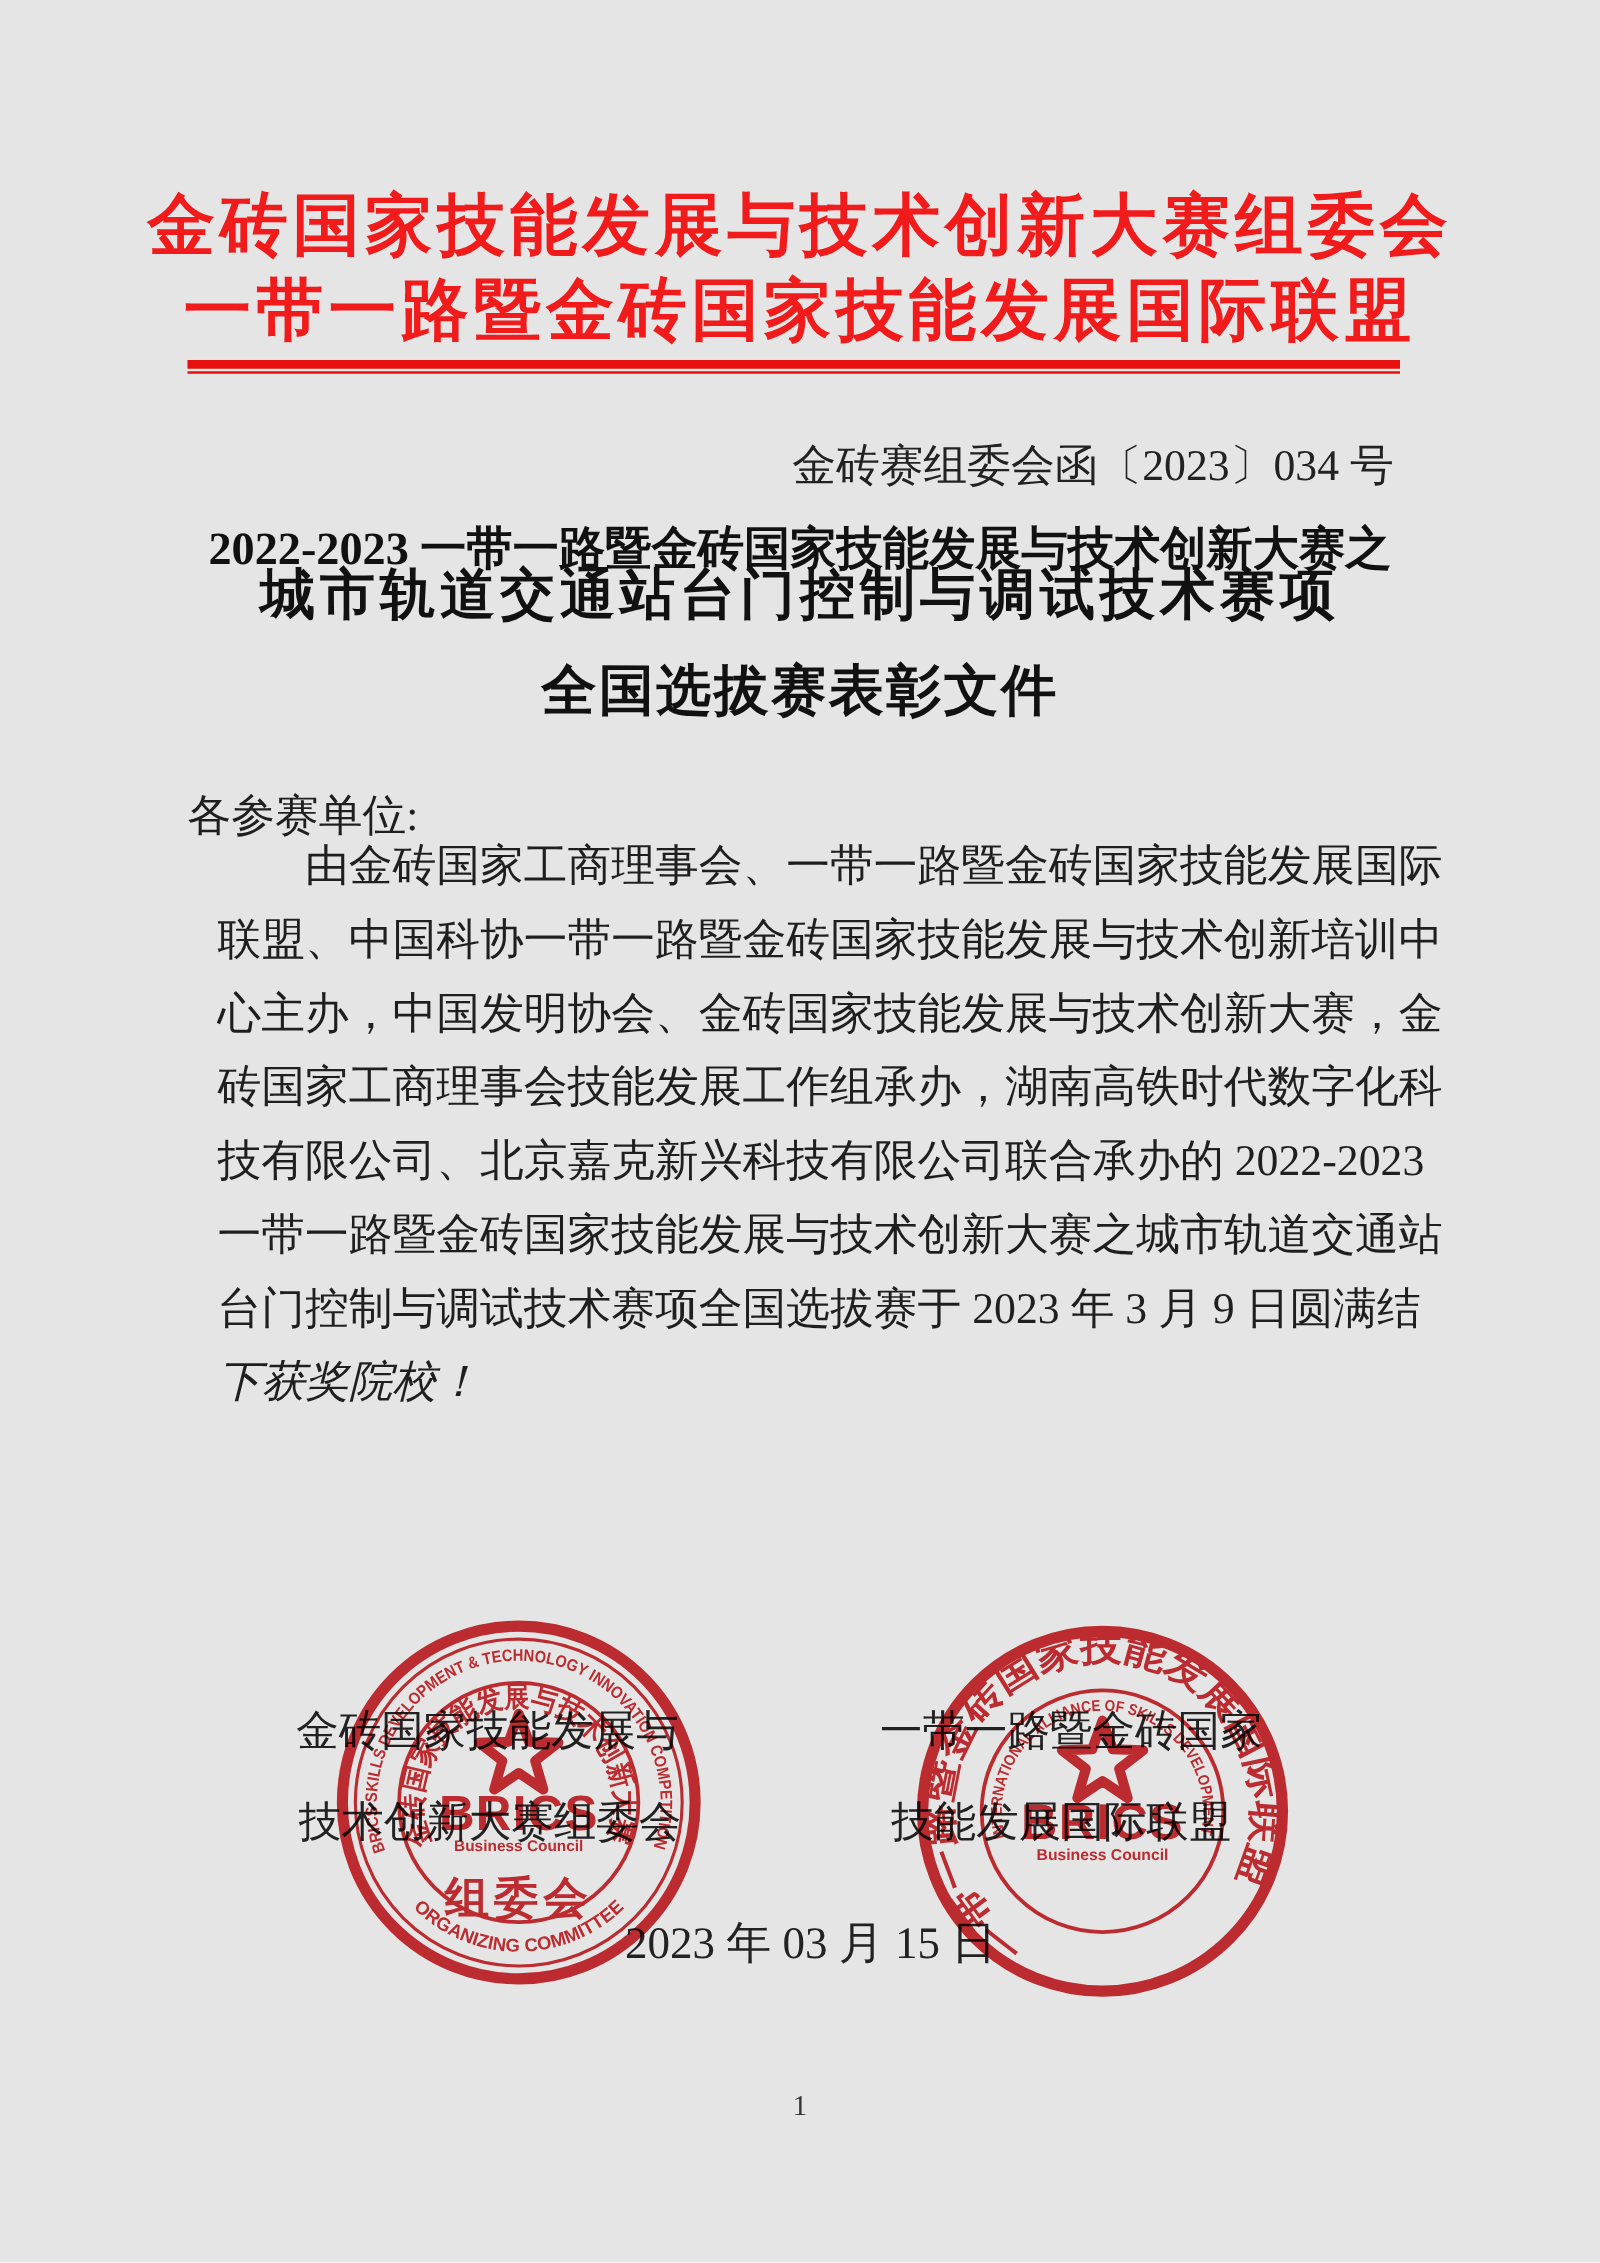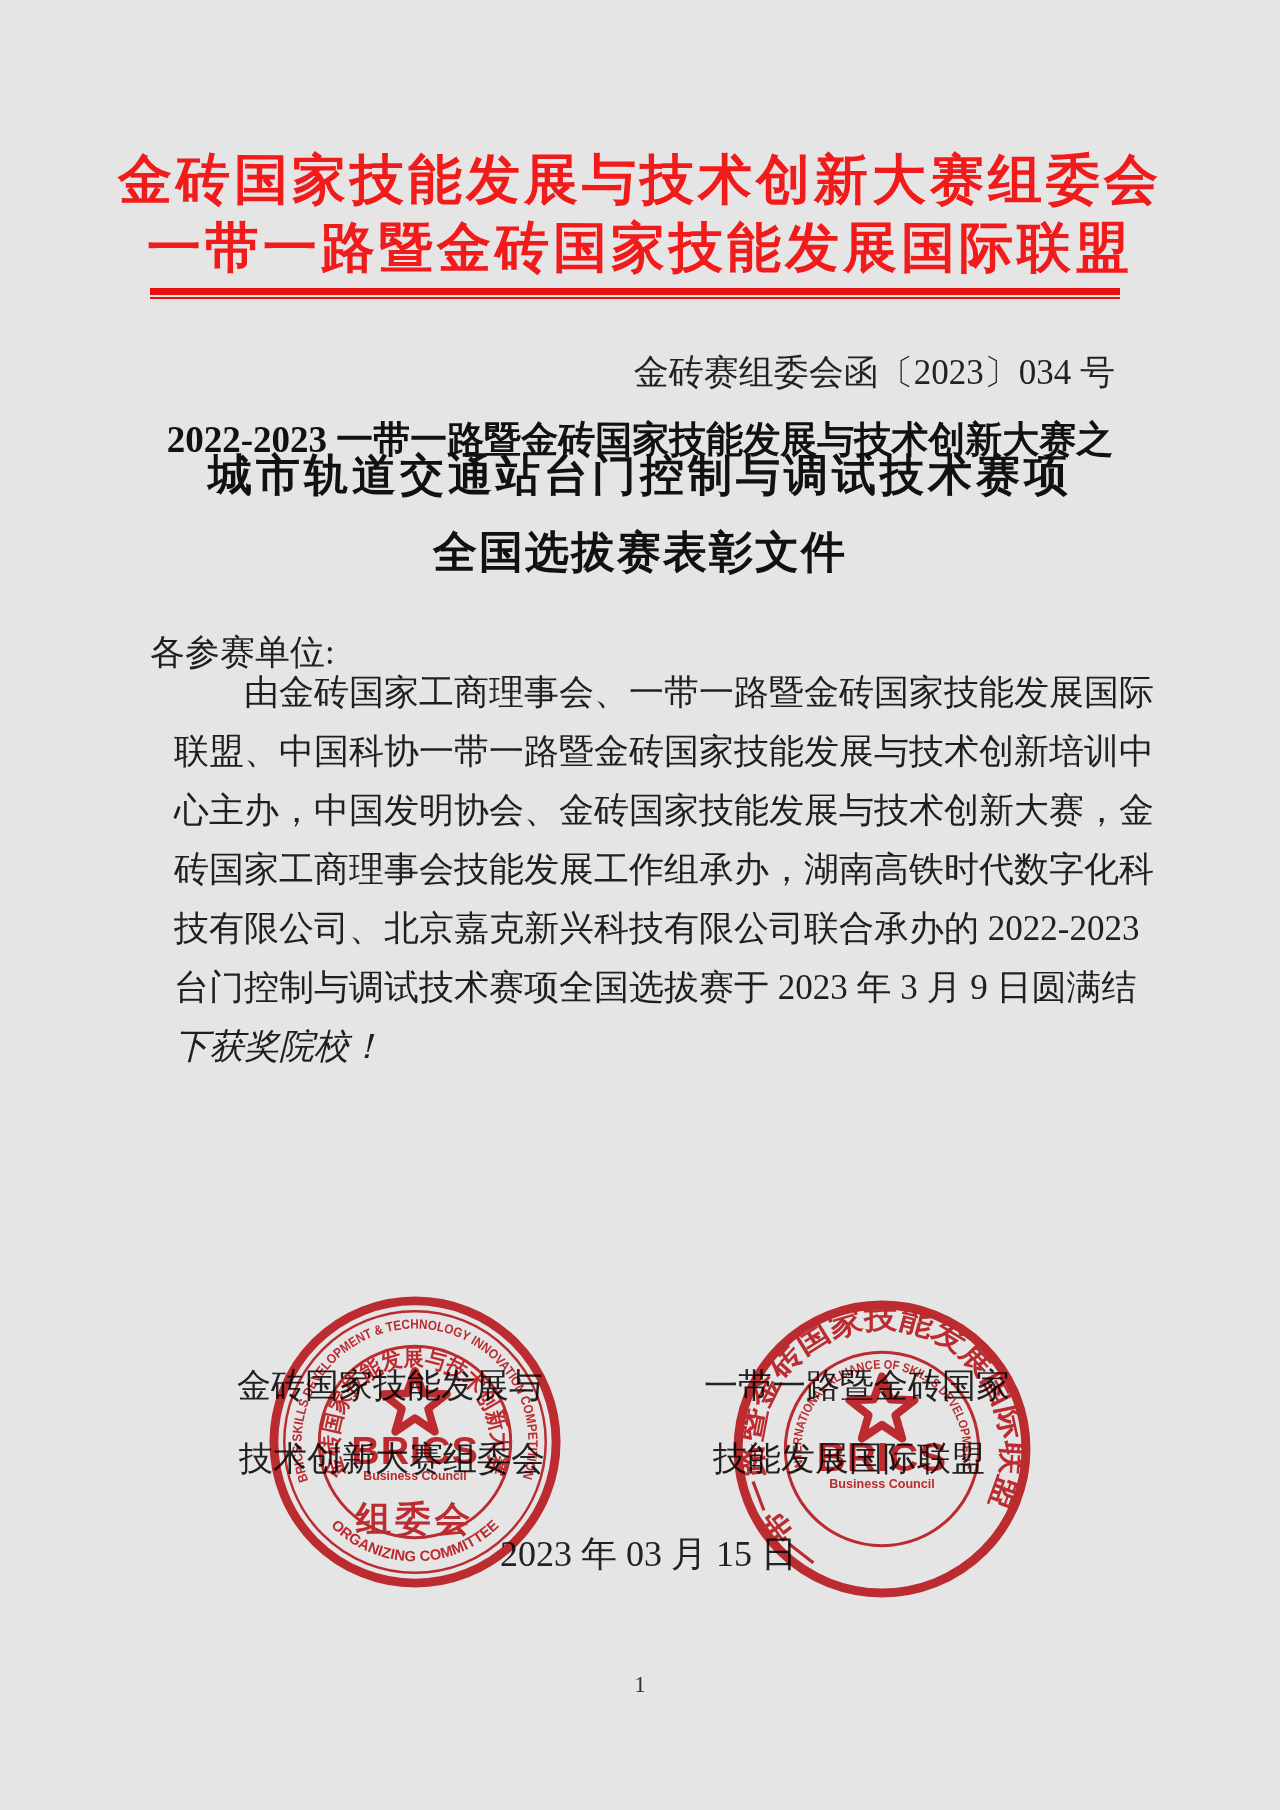--- a/index.html
+++ b/index.html
@@ -104,20 +104,21 @@
   <div class="title3">全国选拔赛表彰文件</div>
 
   <div class="salutation">各参赛单位:</div>
 
   <div class="bodytext">
     <div class="bline first">由金砖国家工商理事会、一带一路暨金砖国家技能发展国际</div>
     <div class="bline">联盟、中国科协一带一路暨金砖国家技能发展与技术创新培训中</div>
     <div class="bline">心主办，中国发明协会、金砖国家技能发展与技术创新大赛，金</div>
     <div class="bline">砖国家工商理事会技能发展工作组承办，湖南高铁时代数字化科</div>
     <div class="bline">技有限公司、北京嘉克新兴科技有限公司联合承办的 2022-2023</div>
+    <div class="bline">一带一路暨金砖国家技能发展与技术创新大赛之城市轨道交通站</div>
     <div class="bline">台门控制与调试技术赛项全国选拔赛于 2023 年 3 月 9 日圆满结</div>
     <div class="bline last">下获奖院校！</div>
   </div>
 
   <div class="sig sig-left-1">金砖国家技能发展与</div>
   <div class="sig sig-left-2">技术创新大赛组委会</div>
   <div class="sig sig-right-1">一带一路暨金砖国家</div>
   <div class="sig sig-right-2">技能发展国际联盟</div>
 
   <div class="dateline">2023 年 03 月 15 日</div>

